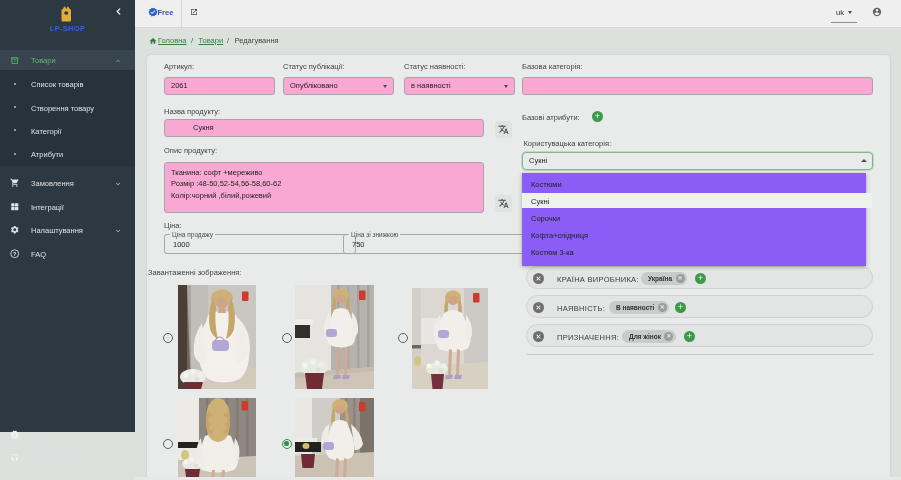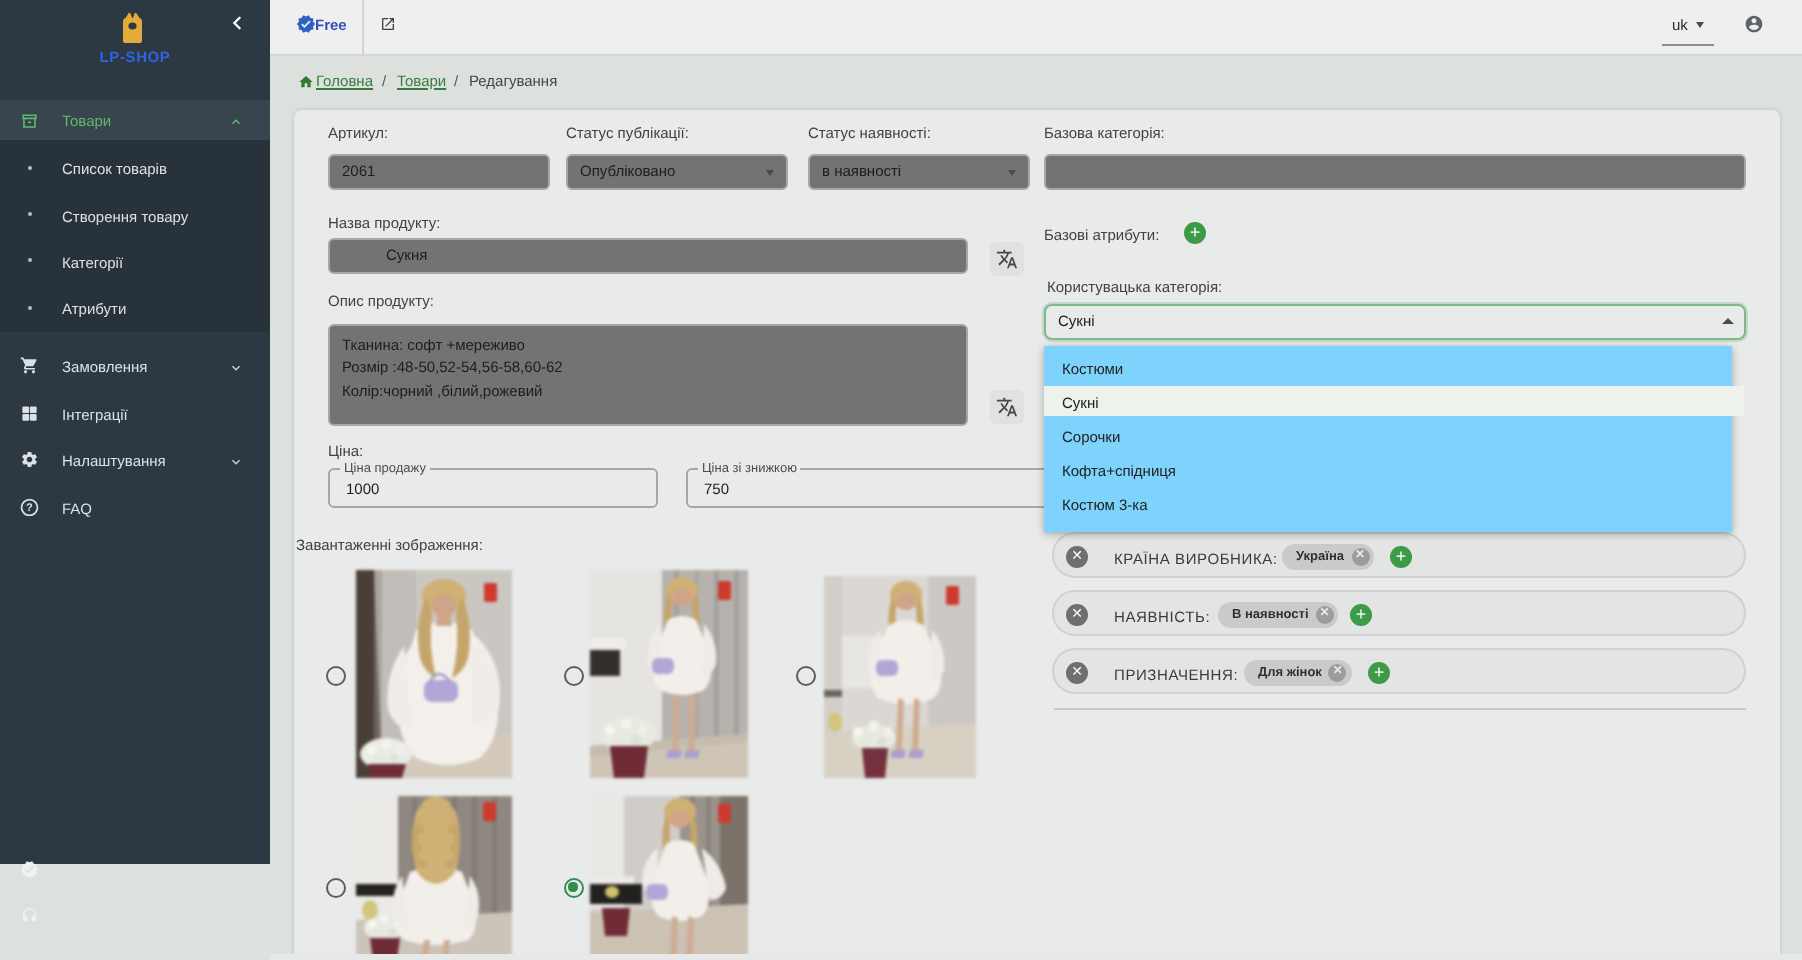--- a/index.html
+++ b/index.html
@@ -2,33 +2,33 @@
 <html><head>
 <meta charset="utf-8">
 <style>
 * { margin:0; padding:0; box-sizing:border-box; }
 html,body { width:901px; height:480px; overflow:hidden; }
 body { font-family:"Liberation Sans", sans-serif; position:relative; background:#dce1dd; }
 .abs { position:absolute; }
 #topbar { left:135px; top:0; width:766px; height:28px; background:#efefef; border-bottom:1px solid #d5d8d5; }
 #card { left:147px; top:55px; width:743px; height:425px; background:#e9eaea; border-radius:4px 4px 0 0; box-shadow:0 0 2px rgba(0,0,0,0.15); }
 .lbl { position:absolute; font-size:7.5px; color:#424242; }
-.inp { position:absolute; border:1px solid #a6a6a6; border-radius:3px; background:#737373; font-size:7.5px; color:#1d1d1d; display:flex; align-items:center; padding:0 6px; }
+.inp { position:absolute; border:1px solid #a6a6a6; border-radius:3px; background:#f9a8d4; font-size:7.5px; color:#1d1d1d; display:flex; align-items:center; padding:0 6px; }
 .caret-d { position:absolute; width:0; height:0; border-left:2.7px solid transparent; border-right:2.7px solid transparent; border-top:3.2px solid #4a4a4a; }
 .tbtn { position:absolute; width:17px; height:17px; background:#e0e1e1; border-radius:3px; display:flex; align-items:center; justify-content:center; }
 .fieldset { position:absolute; border:1px solid #a6a6a6; border-radius:3px; height:20px; }
 .fieldset .leg { position:absolute; top:-3.5px; left:5px; background:#e9eaea; padding:0 2px; font-size:6.5px; color:#4c4c4c; }
 .fieldset .val { position:absolute; left:8px; top:5px; font-size:7.5px; color:#1d1d1d; }
 .pill { position:absolute; left:526px; width:347px; height:23px; background:#e3e4e4; border:1px solid #d0d1d1; border-radius:12px; }
 .xbtn { position:absolute; width:11px; height:11px; border-radius:50%; background:#6f6f6f; color:#fdfdfd; display:flex; align-items:center; justify-content:center; font-size:7px; line-height:1; }
 .pill .plbl { position:absolute; left:30px; top:8px; font-size:7.5px; letter-spacing:0.3px; color:#3b3b3b; }
 .chip { position:absolute; height:13px; background:#c9caca; border-radius:7px; font-size:6.5px; font-weight:bold; color:#2f2f2f; display:flex; align-items:center; padding:0 15px 0 7px; }
 .chip .cx { position:absolute; right:2.5px; width:9px; height:9px; border-radius:50%; background:#9b9c9c; color:#e9eaea; font-size:6px; display:flex; align-items:center; justify-content:center; line-height:1; }
 .plus { position:absolute; width:11px; height:11px; border-radius:50%; background:#3d9a47; color:#fff; display:flex; align-items:center; justify-content:center; font-size:9px; line-height:1; }
-#dd { position:absolute; left:522px; top:173px; width:344px; height:93px; background:#7dd3fc; box-shadow:0 1px 4px rgba(0,0,0,0.3); z-index:5; }
+#dd { position:absolute; left:522px; top:173px; width:344px; height:93px; background:#8b5cf6; box-shadow:0 1px 4px rgba(0,0,0,0.3); z-index:5; }
 #dd .it { position:absolute; left:9px; font-size:7.5px; color:#222; }
 .radio { position:absolute; width:10px; height:10px; border:1.3px solid #5e5e5e; border-radius:50%; }
 .radio.sel { border-color:#2f8f4e; }
 .radio.sel:after { content:""; position:absolute; left:1.6px; top:1.6px; width:4.5px; height:4.5px; border-radius:50%; background:#2f8f4e; }
 #sidebar { left:0; top:0; width:135px; height:432px; background:#2d3942; z-index:10; }
 #submenu { position:absolute; left:0; top:70px; width:135px; height:96px; background:#27323a; }
 .sitem { position:absolute; left:31px; font-size:7.5px; color:#dde1e4; white-space:nowrap; }
 .bullet { position:absolute; left:13.8px; width:2.3px; height:2.3px; border-radius:50%; background:#b9bec3; }
 .icn { position:absolute; left:10px; width:9.5px; height:9.5px; }
 .chev { position:absolute; right:13px; }
@@ -87,21 +87,21 @@
 <div class="inp" style="left:164px;top:161.5px;width:320px;height:51px;align-items:flex-start;padding-top:4.5px;">
 <span style="line-height:11.3px;">Тканина: софт +мереживо<br>Розмір :48-50,52-54,56-58,60-62<br>Колір:чорний ,білий,рожевий</span>
 </div>
 <div class="tbtn" style="left:495px;top:194.5px;">
     <svg width="11" height="11" viewBox="0 0 24 24">
       <path fill="#474747" d="M12.87 15.07l-2.54-2.51.03-.03c1.74-1.94 2.98-4.17 3.71-6.53H17V4h-7V2H8v2H1v1.99h11.17C11.5 7.92 10.44 9.75 9 11.35 8.07 10.32 7.3 9.19 6.69 8h-2c.73 1.63 1.73 3.17 2.98 4.56l-5.09 5.02L4 19l5-5 3.11 3.11.76-2.04zM18.5 10h-2L12 22h2l1.12-3h4.75L21 22h2l-4.5-12zm-2.62 7l1.62-4.33L19.12 17h-3.24z"></path>
     </svg>
   </div>
 
 <span class="lbl" style="left:164px;top:221px;">Ціна:</span>
-<div class="fieldset" style="left:164px;top:233.5px;width:165px;">
+<div class="fieldset" style="left:164px;top:233.5px;width:192px;">
     <span class="leg">Ціна продажу</span>
     <span class="val">1000</span>
   </div>
 <div class="fieldset" style="left:343px;top:233.5px;width:194px;">
     <span class="leg">Ціна зі знижкою</span>
     <span class="val">750</span>
   </div>
 
 <span class="lbl" style="left:148px;top:268px;">Завантаженні зображення:</span>
 

